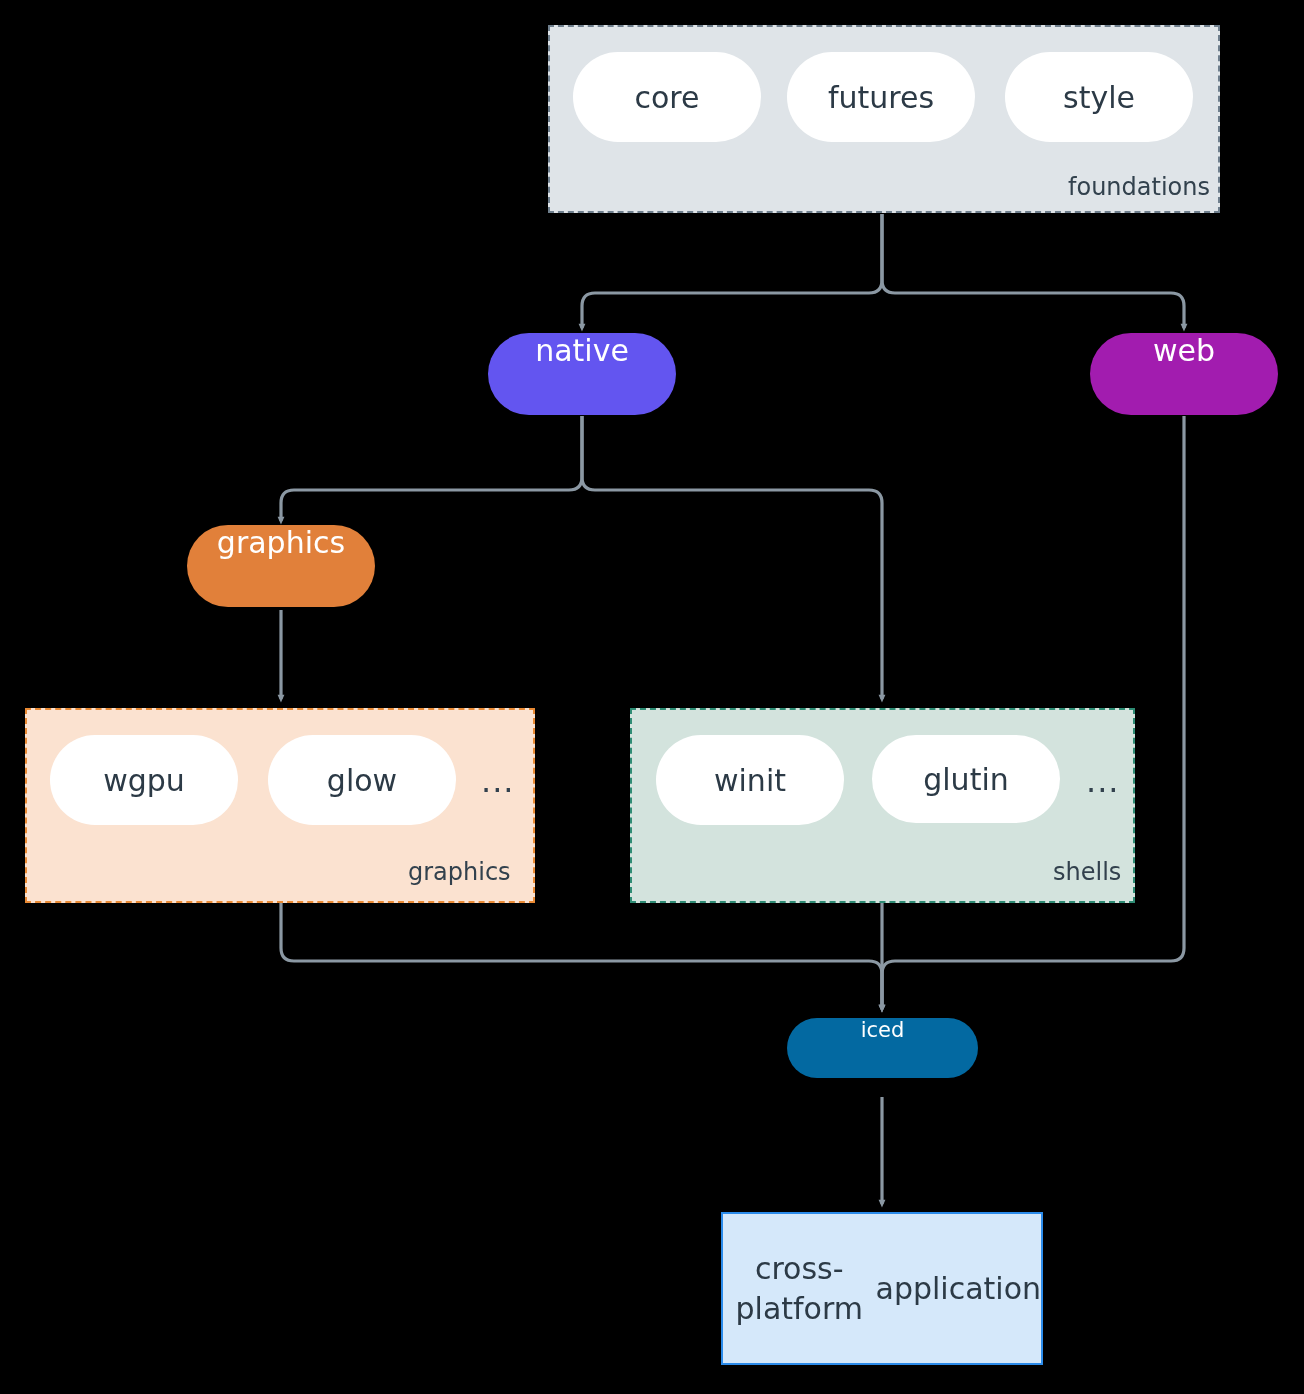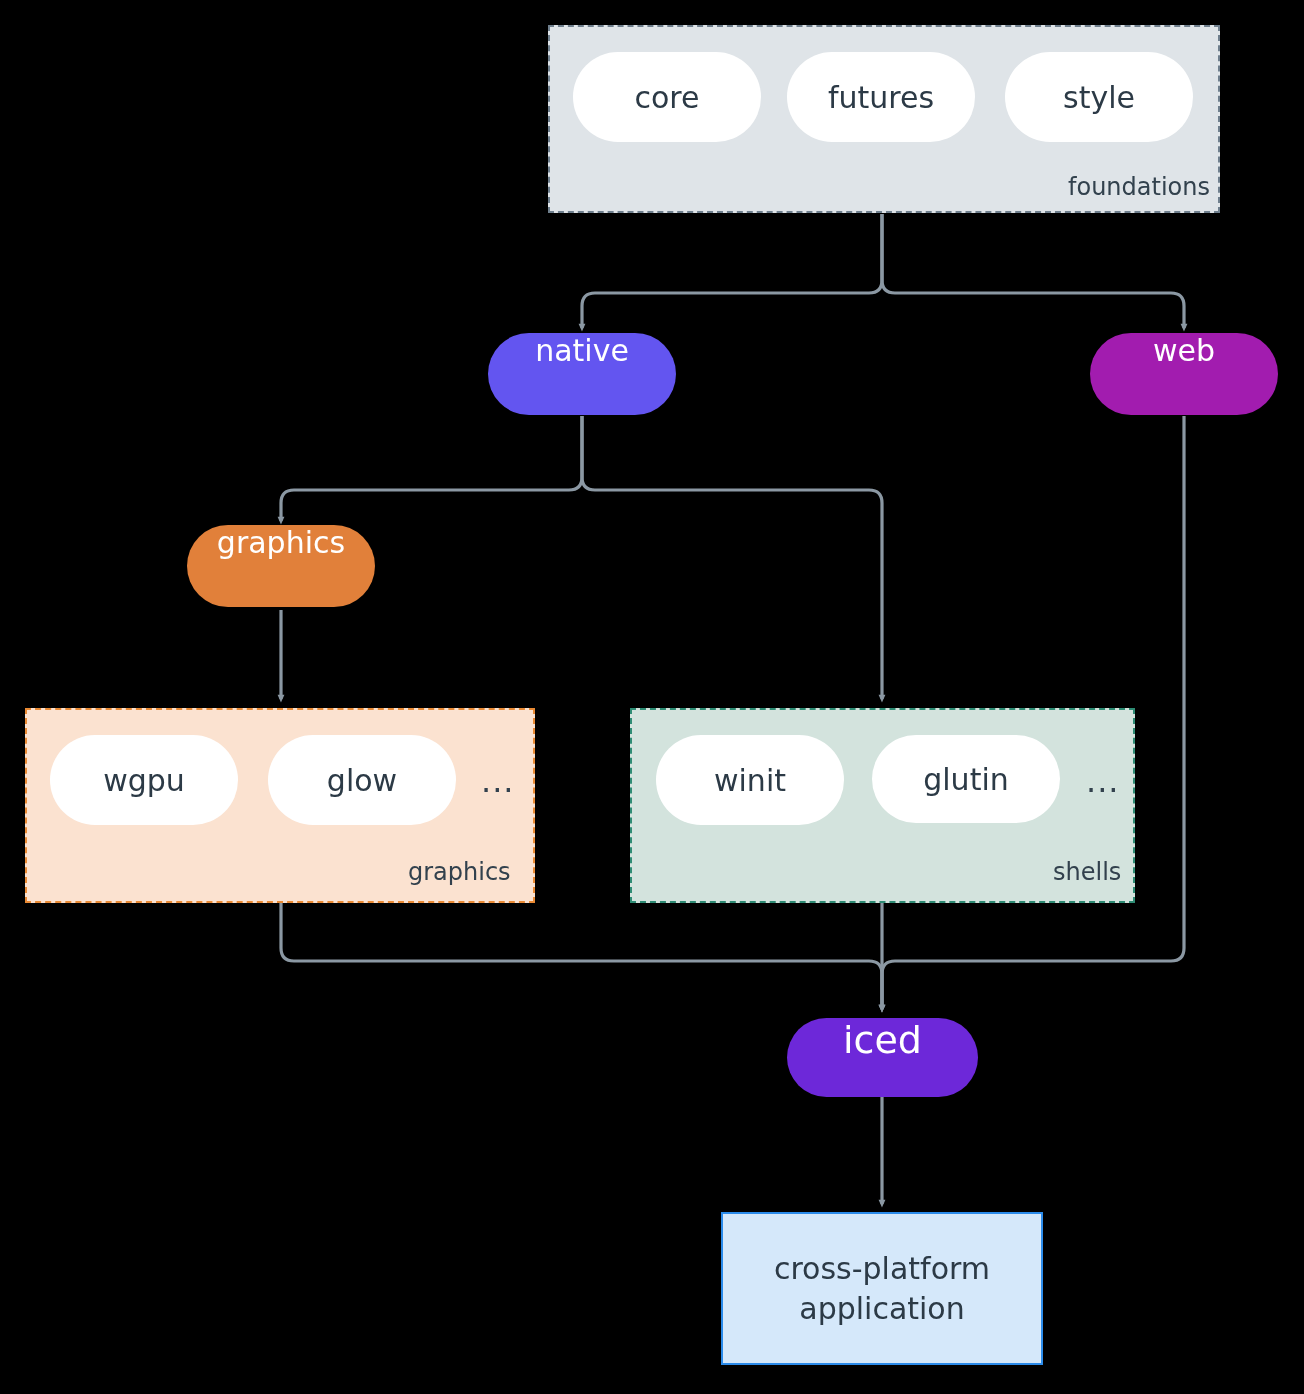--- a/index.html
+++ b/index.html
@@ -59,21 +59,21 @@
   .ellipsis {
     position: absolute;
     font-size: 32px;
     color: #32414D;
     letter-spacing: 1px;
   }
   .rect-node {
     position: absolute;
     box-sizing: border-box;
     display: flex;
-    flex-direction: column;
+    flex-direction: row;
     align-items: center;
     justify-content: center;
     text-align: center;
     line-height: 1.32;
   }
 </style>
 </head>
 <body>
 
 <div id="canvas">
@@ -138,21 +138,21 @@
   <div class="group-box" style="left:630px; top:708px; width:505px; height:195px; background:#D3E3DD; border:2px dashed #2E8C74;"></div>
   <div class="pill pill-white" style="left:656px; top:735px; width:188px; height:90px; font-size:30px;">
     <span>winit</span>
   </div>
   <div class="pill pill-white" style="left:872px; top:735px; width:188px; height:88px; font-size:30px;">
     <span>glutin</span>
   </div>
   <div class="ellipsis" style="left:1086px; top:762px;">...</div>
   <div class="group-label" style="left:1053px; top:858px;">shells</div>
 
-  <div class="node" style="left:787px; top:1018px; width:191px; height:79px; background:#6d28d9; font-size:38px;">
+  <div class="node" style="left:787px; top:1018px; width:191px; height:60px; background:#0369a1; font-size:21px;">
     <span>iced</span>
   </div>
 
   <div class="rect-node" style="left:721px; top:1212px; width:322px; height:153px; background:#D5E8FA; border:2px solid #2B8BEA; font-size:30px; color:#2C3A46;">
     <span>cross-platform</span>
     <span>application</span>
   </div>
 
 </div>
 

